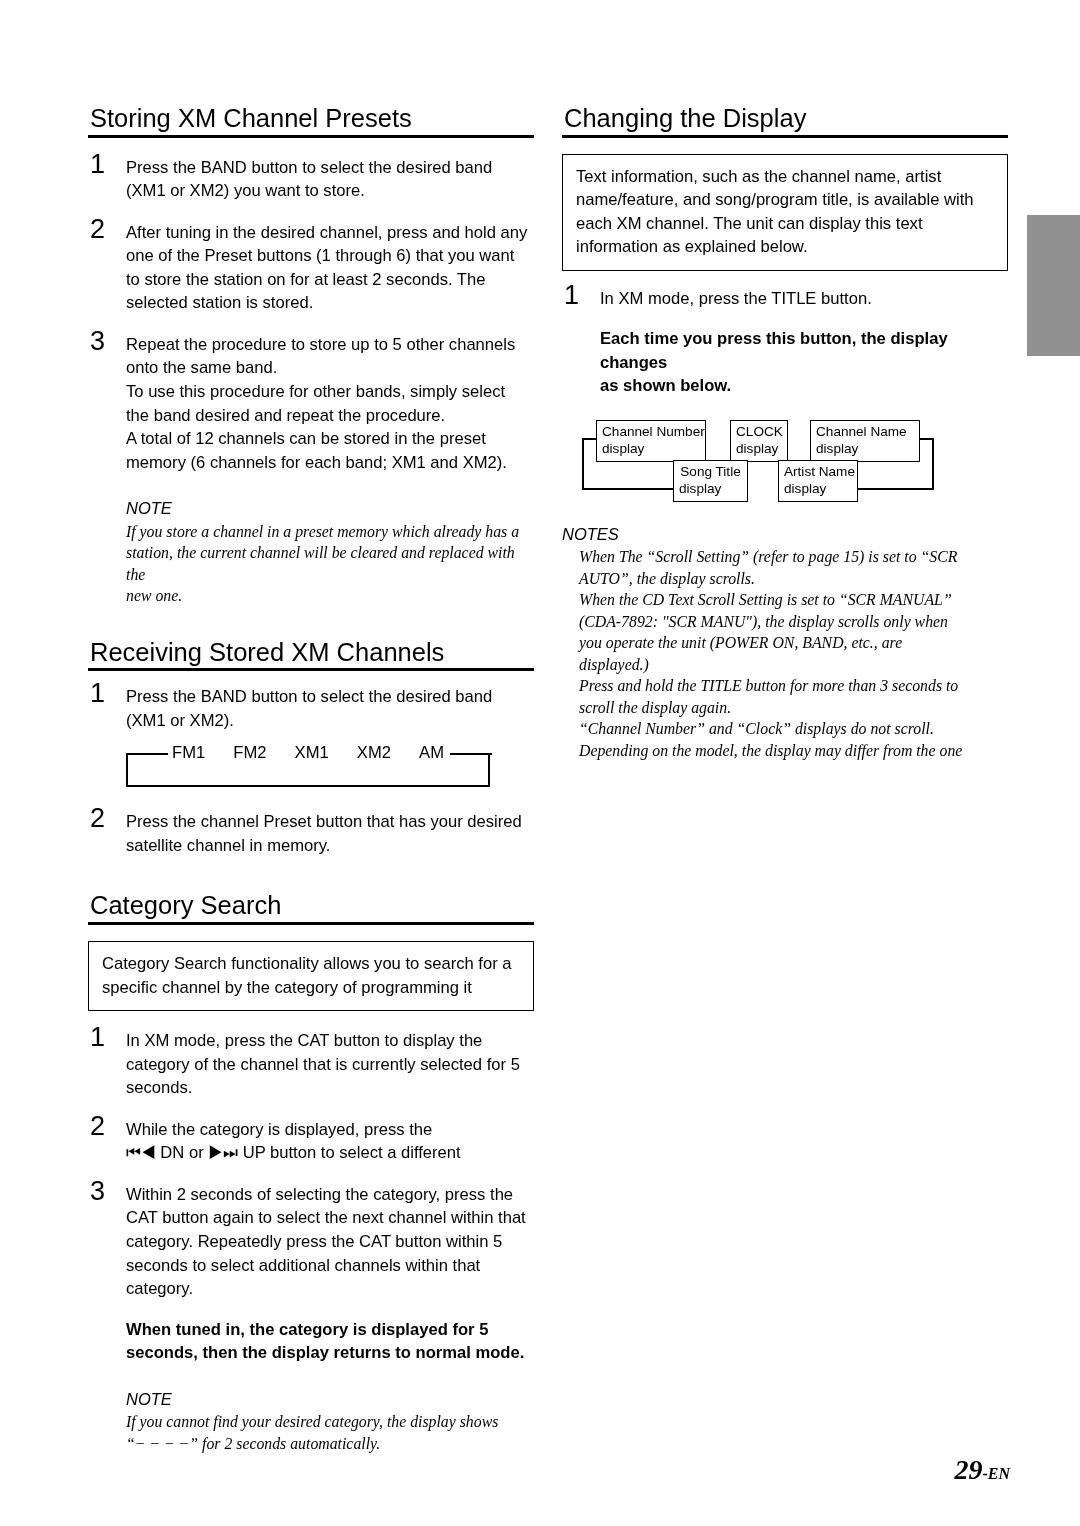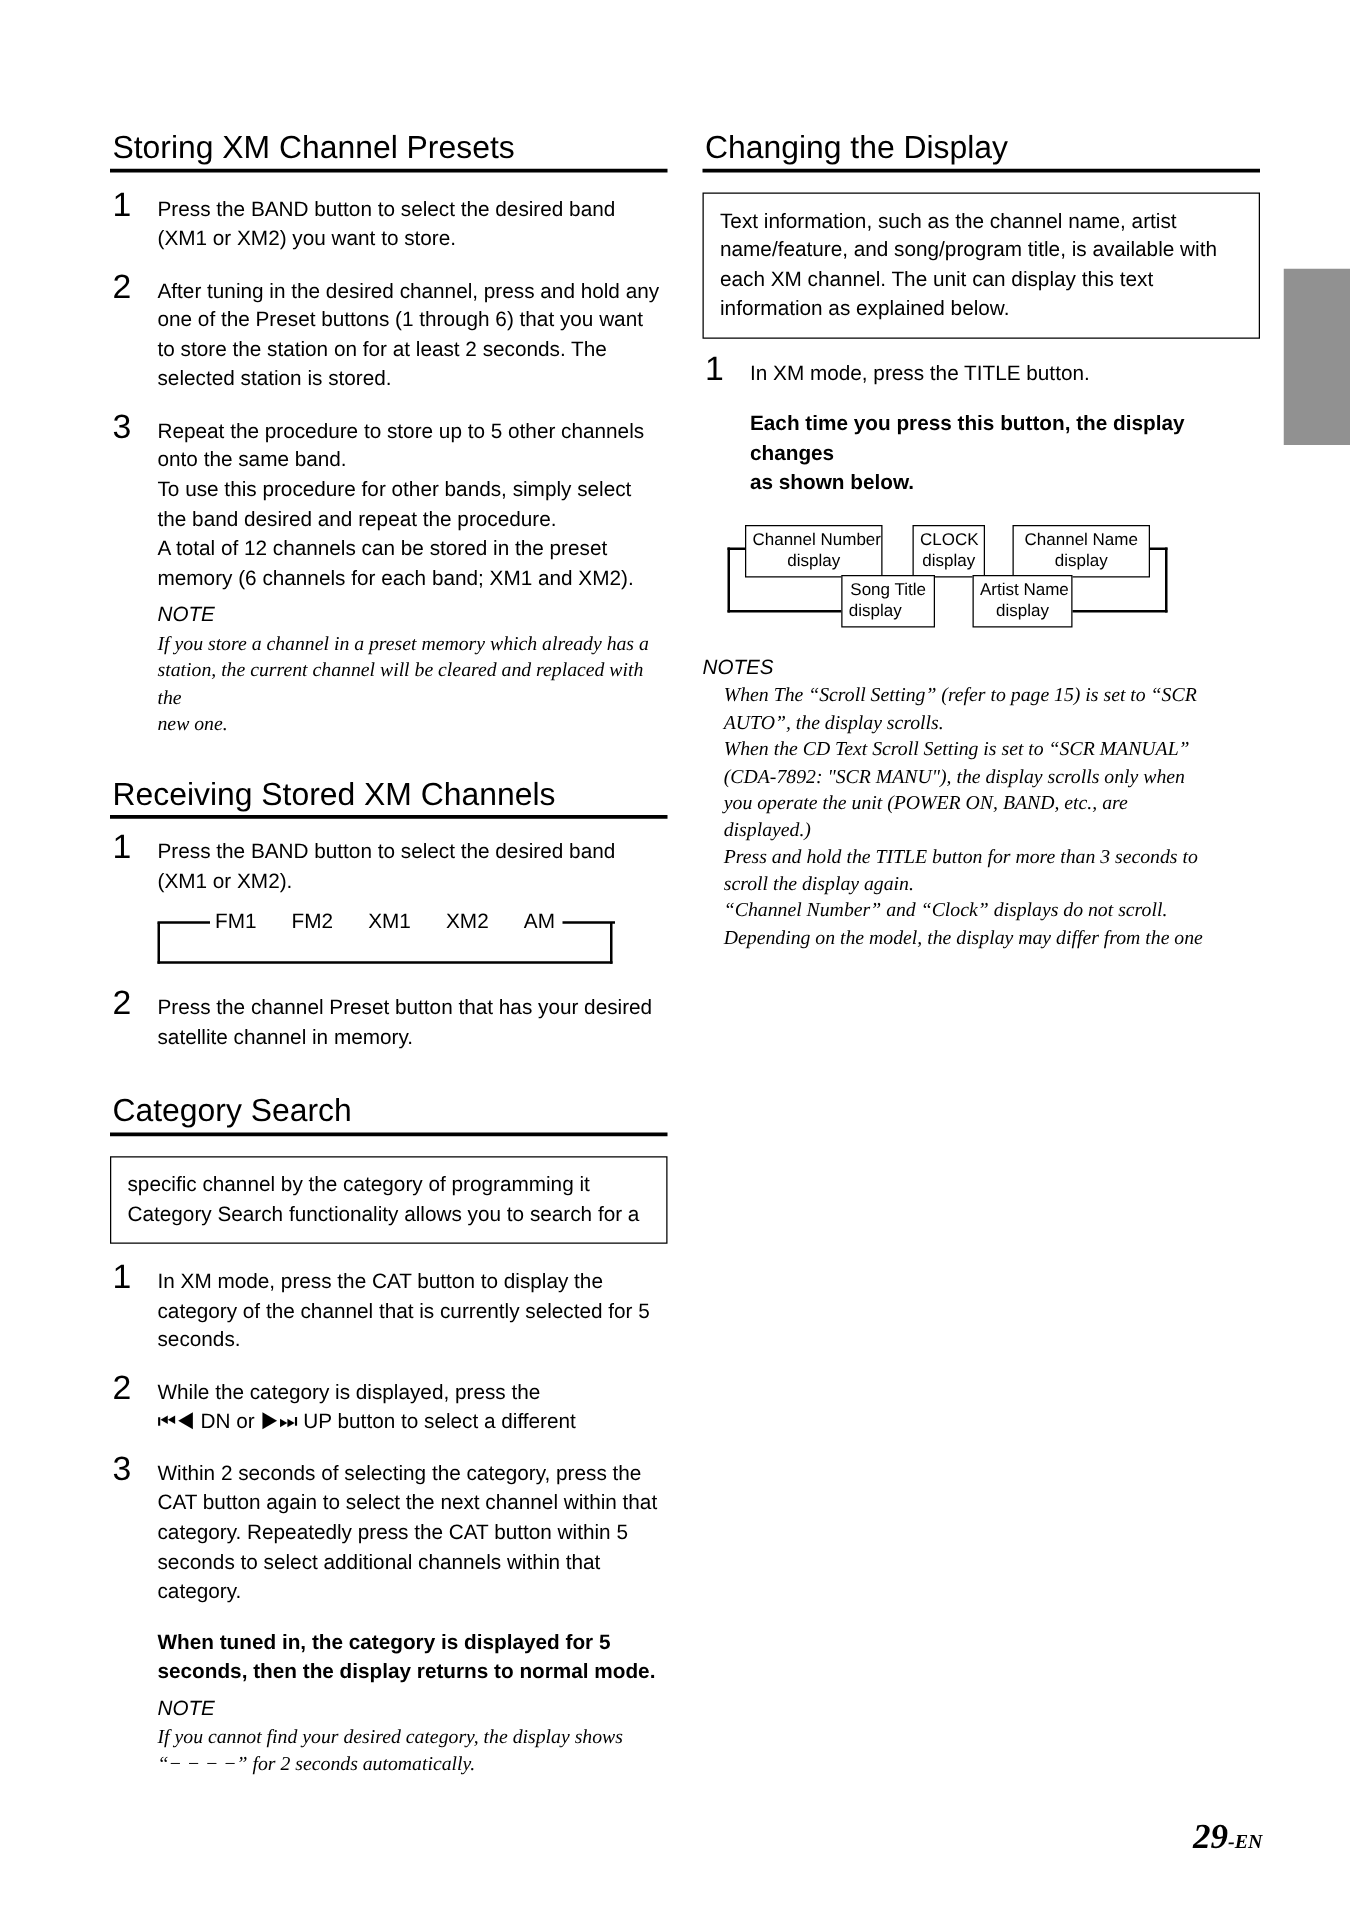--- a/index.html
+++ b/index.html
@@ -82,21 +82,21 @@
   .callout {
     border: 1px solid #000;
     padding: 10px 13px 11px 13px;
     font-size: 16.6px;
     line-height: 1.46;
     margin-top: 16px;
     box-sizing: border-box;
   }
 
   
-  .note-wrap { margin-top: 8px; }
+  .note-wrap { margin-top: 24px; }
   .note-label {
     font-family: "Liberation Sans", sans-serif;
     font-style: italic;
     font-size: 16.5px;
     line-height: 1.3;
     margin: 0 0 1px 0;
   }
   .note-body {
     font-family: "Liberation Serif", serif;
     font-style: italic;
@@ -150,21 +150,20 @@
   .fbox {
     position: absolute;
     border: 1.6px solid #000;
     background: #fff;
     font-size: 13.6px;
     line-height: 1.22;
     padding: 3px 5px 4px 5px;
     box-sizing: border-box;
     white-space: nowrap;
     z-index: 2;
-    text-align: center;
   }
   .fline {
     position: absolute;
     background: #000;
     z-index: 1;
   }
 
   
   .page-num {
     position: absolute;
@@ -255,22 +254,22 @@
       <div class="step-num">2</div>
       <div class="step-body">
         <div class="para">Press the channel Preset  button that has your desired</div>
         <div class="para">satellite channel in memory.</div>
       </div>
     </div>
 
     <h2 class="sec-head" style="margin-top:34px;">Category Search</h2>
 
     <div class="callout">
+      <div class="para">Category Search functionality allows you to search for a</div>
       <div class="para">specific channel by the category of programming it</div>
-      <div class="para">Category Search functionality allows you to search for a</div>
     </div>
 
     <div class="step">
       <div class="step-num">1</div>
       <div class="step-body">
         <div class="para">In XM mode, press the CAT  button to display the</div>
         <div class="para">category of the channel that is currently selected for 5</div>
         <div class="para">seconds.</div>
       </div>
     </div>

